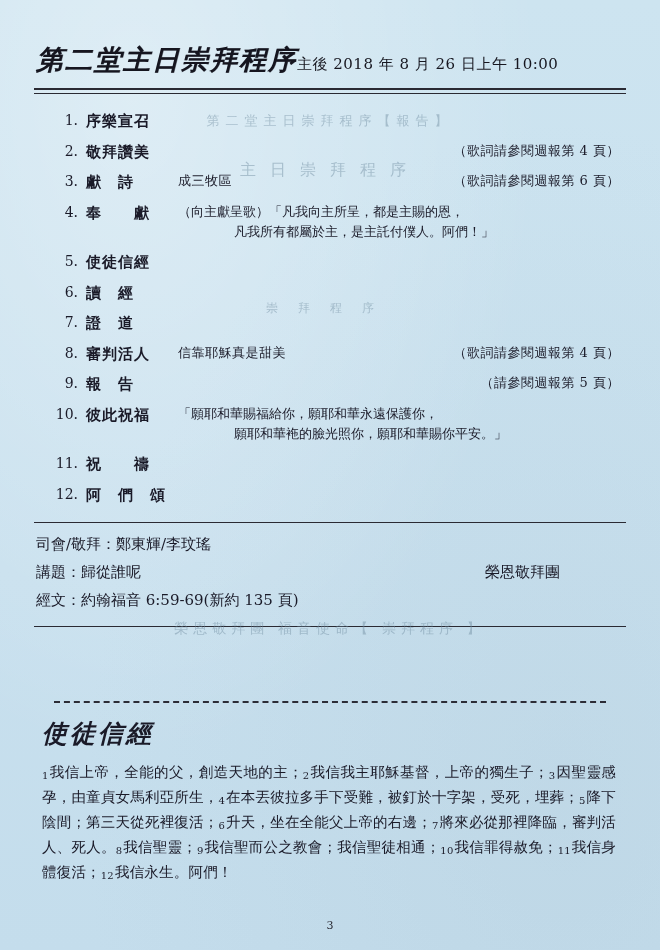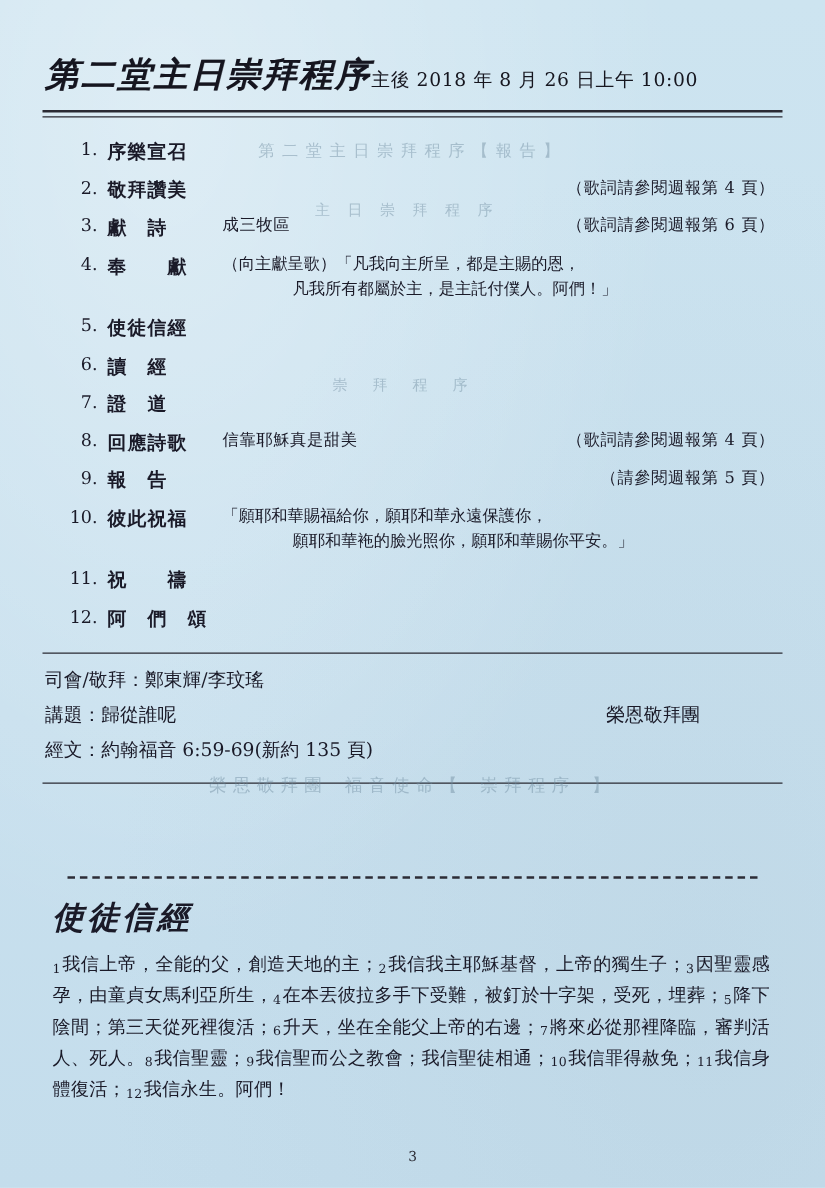--- a/index.html
+++ b/index.html
@@ -62,27 +62,27 @@
     height: 3px;
   }
 
   
   .ghost {
     position: absolute;
     left: 0;
     right: 0;
     text-align: center;
     color: rgba(110,140,160,0.45);
-    font-family: Liberation Mono, monospace;
+    font-family: Liberation Sans, sans-serif;
     letter-spacing: 6px;
     pointer-events: none;
     user-select: none;
   }
   .ghost.g1 { top: 112px; font-size: 13px; }
-  .ghost.g2 { top: 160px; font-size: 12px; letter-spacing: 14px; }
+  .ghost.g2 { top: 160px; font-size: 16px; letter-spacing: 14px; }
   .ghost.g3 { top: 300px; font-size: 12px; letter-spacing: 20px; }
   .ghost.g4 { top: 620px; font-size: 14px; letter-spacing: 5px; }
 
   
   .order-list {
     margin: 16px 0 0 0;
     padding: 0 6px 0 18px;
   }
   .order-row {
     display: flex;
@@ -257,21 +257,21 @@
       <div class="item-name">讀　經</div>
     </div>
 
     <div class="order-row">
       <div class="num">7.</div>
       <div class="item-name">證　道</div>
     </div>
 
     <div class="order-row">
       <div class="num">8.</div>
-      <div class="item-name">回應詩歌</div>
+      <div class="item-name">審判活人</div>
       <div class="item-detail">信靠耶穌真是甜美</div>
       <div class="item-note">（歌詞請參閱週報第 4 頁）</div>
     </div>
 
     <div class="order-row">
       <div class="num">9.</div>
       <div class="item-name">報　告</div>
       <div class="item-note">（請參閱週報第 5 頁）</div>
     </div>
 

